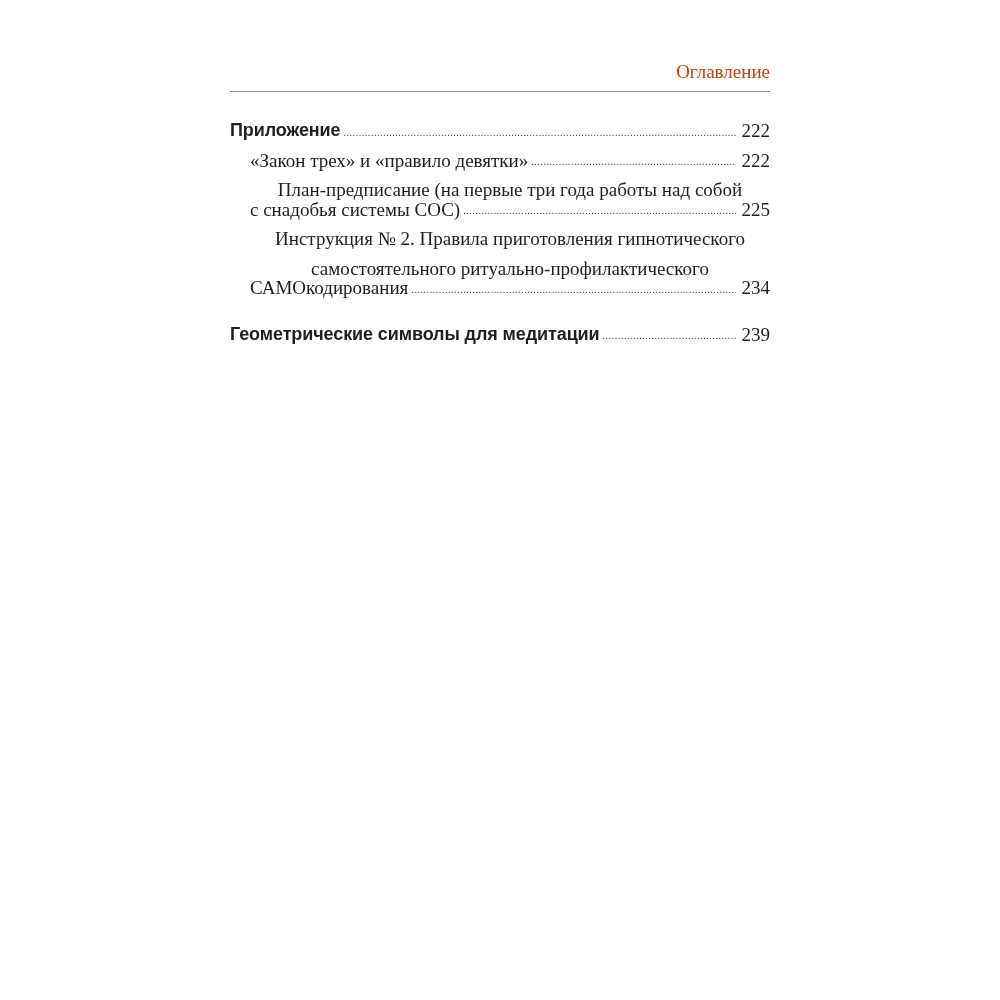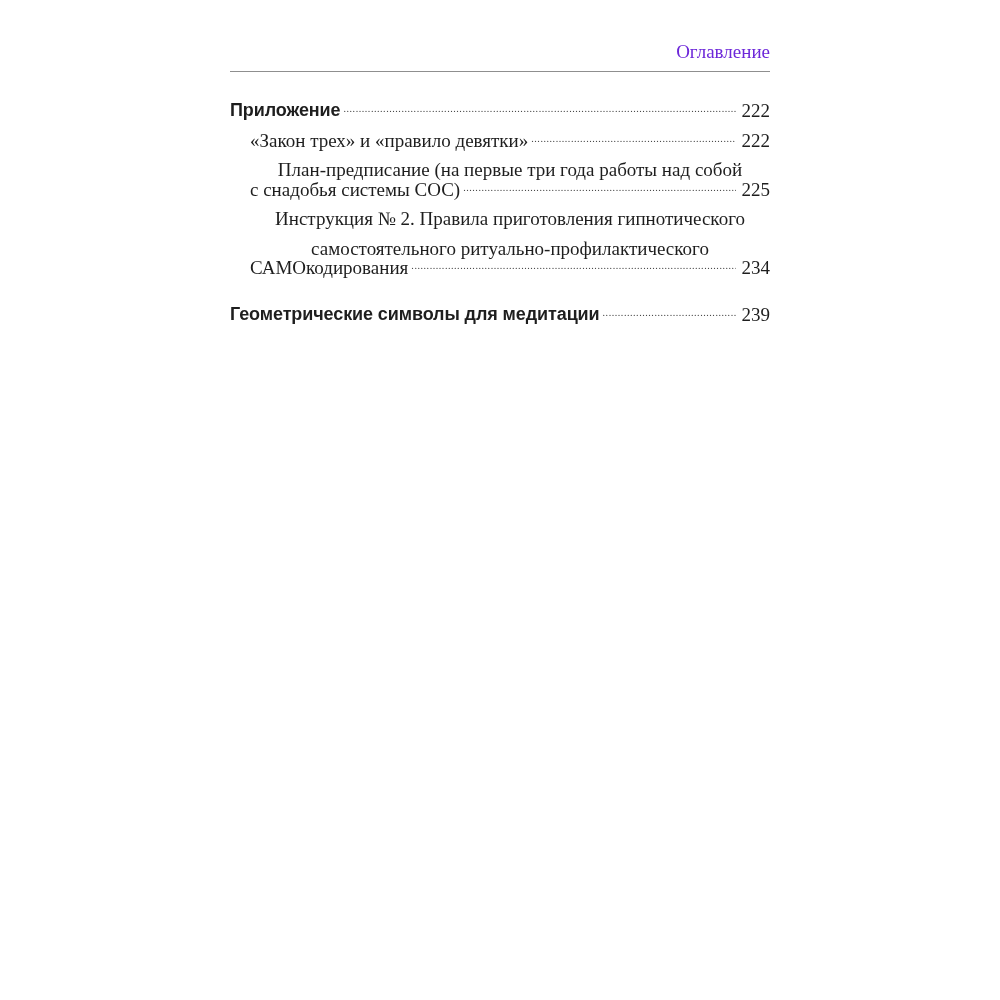--- a/index.html
+++ b/index.html
@@ -18,25 +18,25 @@
     font-family: "Liberation Serif", serif;
     color: #1e1e1e;
   }
   .content {
     position: absolute;
     left: 230px;
     top: 0;
     width: 540px;
   }
   .running-header {
-    margin-top: 42px;
+    margin-top: 62px;
     text-align: right;
     font-size: 19px;
     line-height: 20px;
-    color: #6d28d9;
+    color: #c2410c;
   }
   .header-rule {
     margin: 9px 0 0 0;
     border: none;
     border-top: 1.5px solid #8f8f8f;
     height: 0;
   }
   .toc {
     margin-top: 29px;
   }
@@ -44,21 +44,21 @@
     font-size: 19px;
     line-height: 19.5px;
     margin-bottom: 10px;
     color: #1e1e1e;
   }
   .entry.level-1 { padding-left: 20px; }
   .entry.extra-gap { margin-top: 27px; }
   .entry .line { display: block; text-align: center; }
   .lastline {
     display: flex;
-    align-items: flex-start;
+    align-items: center;
   }
   .lastline .title { flex-shrink: 0; }
   .entry.bold .title,
   .entry.bold .line {
     font-family: "Liberation Sans", sans-serif;
     font-weight: 700;
     font-size: 18px;
     letter-spacing: -0.1px;
   }
   .dots {

